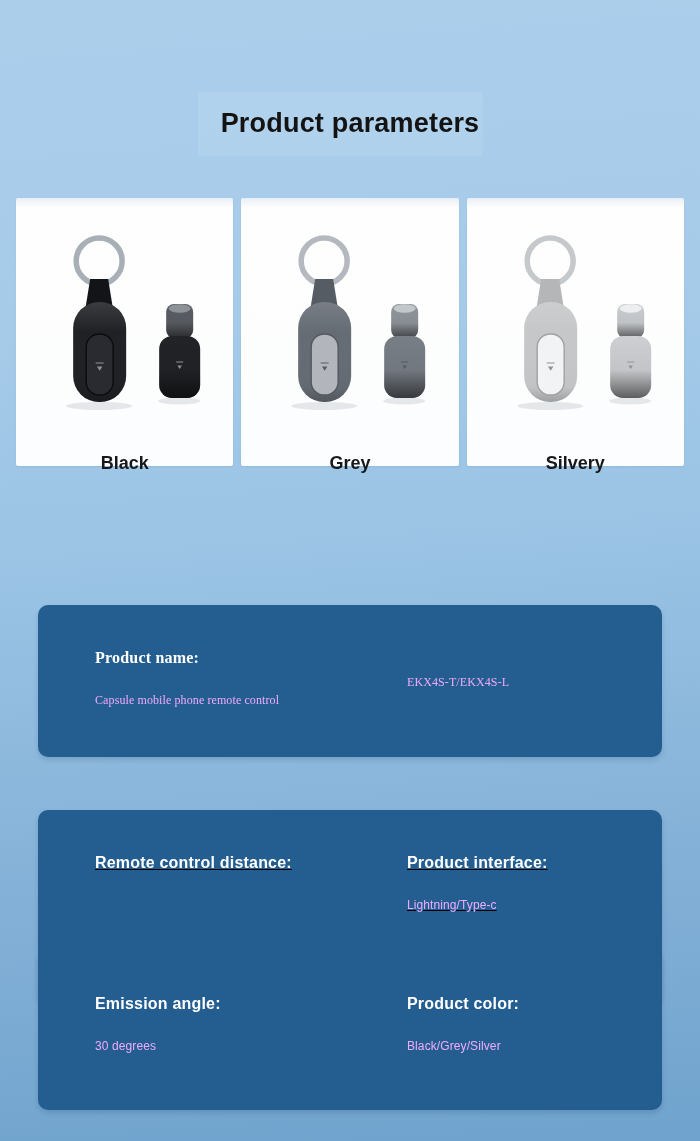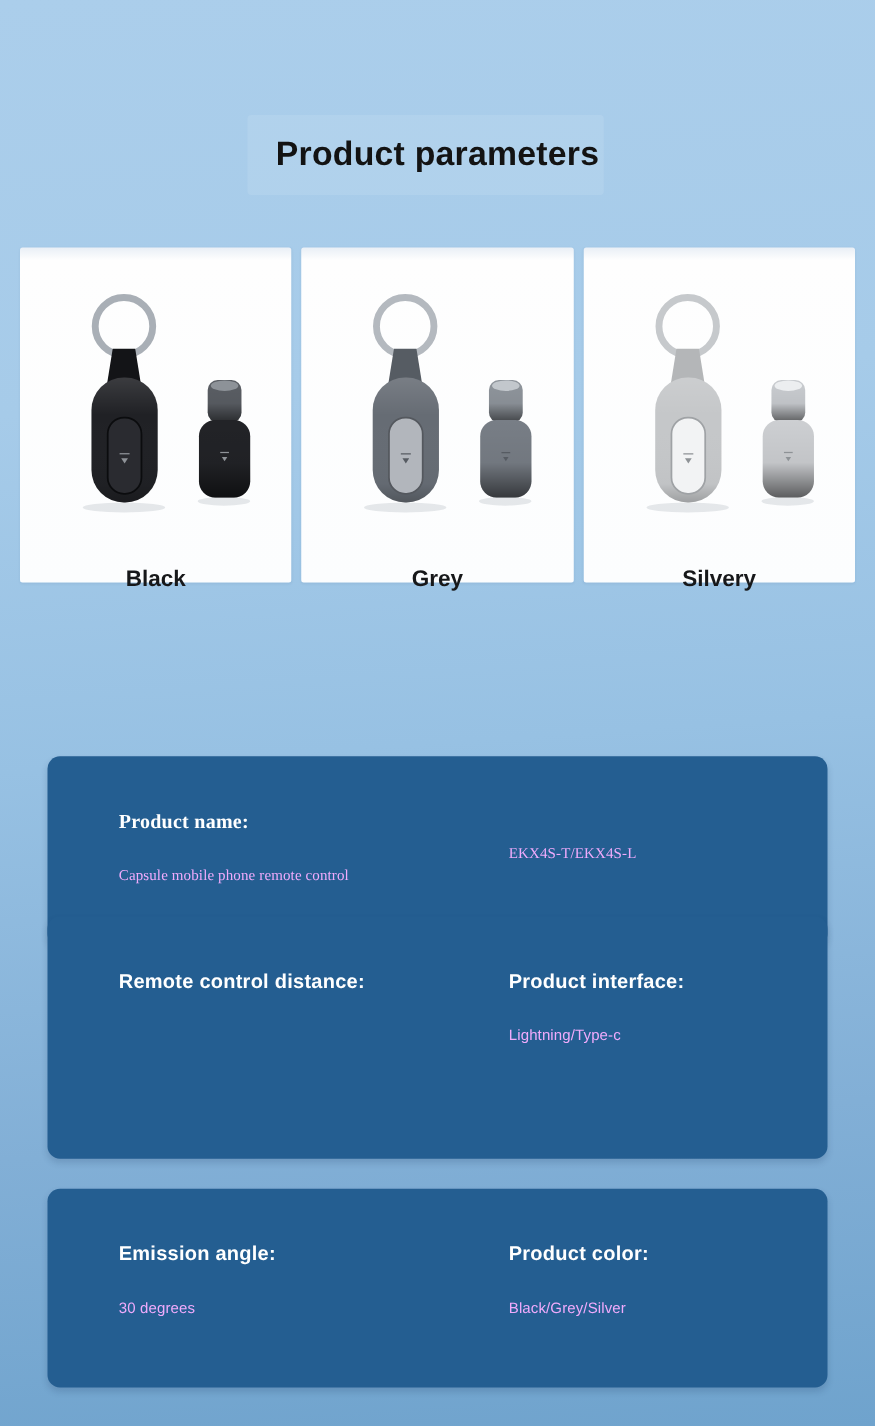--- a/index.html
+++ b/index.html
@@ -39,21 +39,21 @@
     text-align:center;font-size:18px;font-weight:600;color:#17181a;
   }
 
   
   .panel{
     position:absolute;left:38px;width:624px;
     background:#245e91;border-radius:10px;
     box-shadow:0 3px 5px rgba(25,55,95,.18);
   }
   .panel-1{top:605px;height:152px;font-family:Liberation Serif, serif;}
-  .panel-2{top:733px;height:194px;}
+  .panel-2{top:810px;height:194px;text-decoration:underline;}
   .panel-3{top:951px;height:159px;}
   .panel-grid{
     display:grid;grid-template-columns:312px 1fr;
     padding:44px 24px 0 57px;
   }
   .spec-label{font-size:16px;font-weight:700;color:#ffffff;letter-spacing:.2px;}
   .spec-value{font-size:12px;font-weight:400;color:#f0abfc;margin-top:26px;letter-spacing:.1px;}
 </style>
 </head>
 <body>

